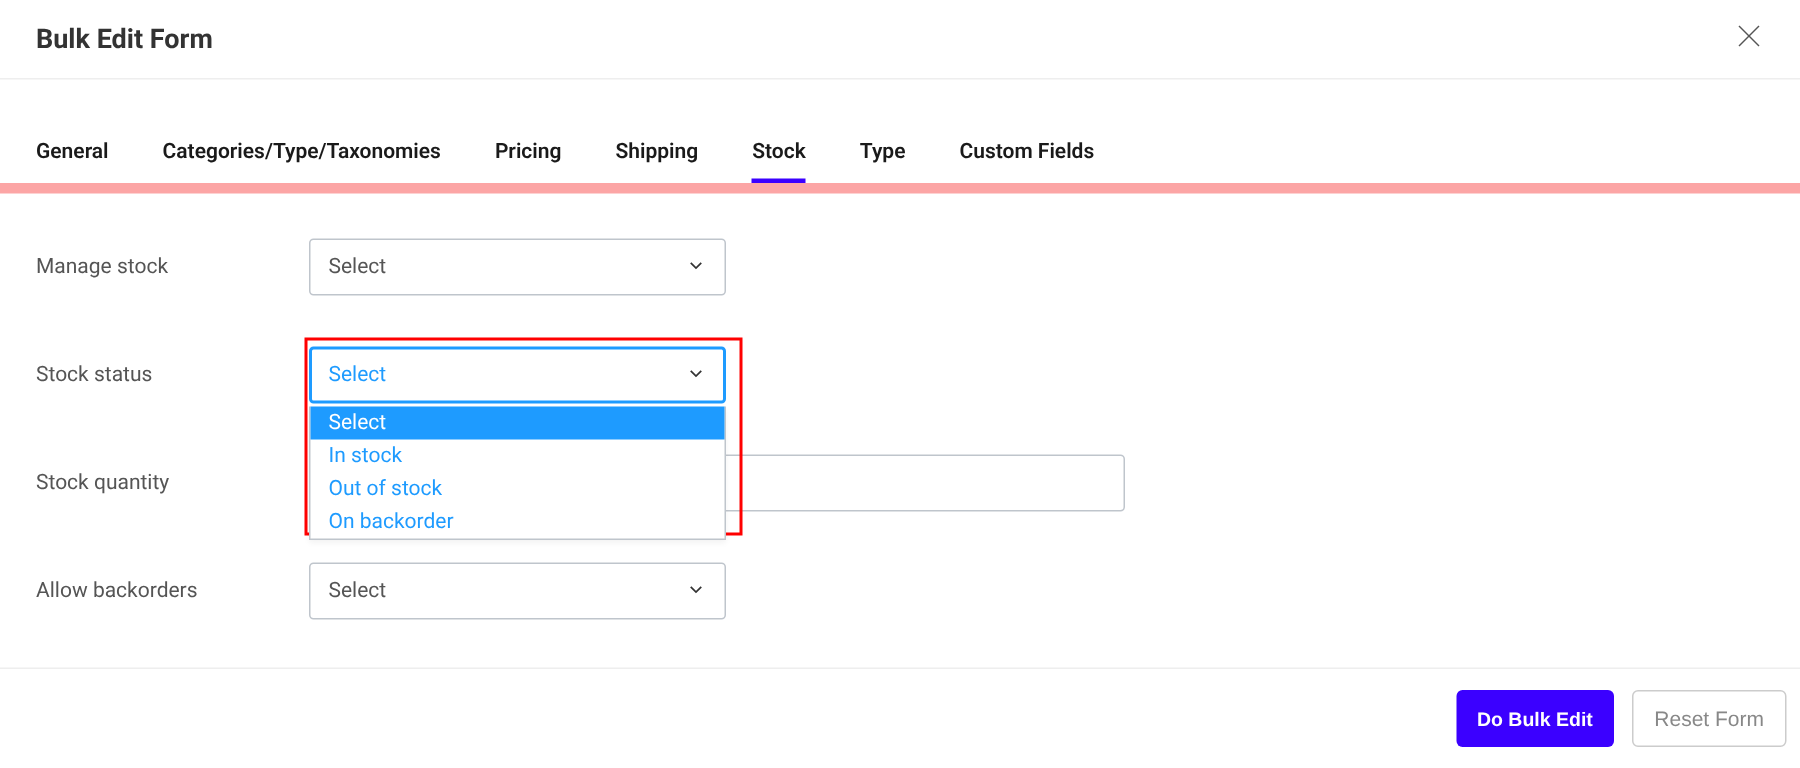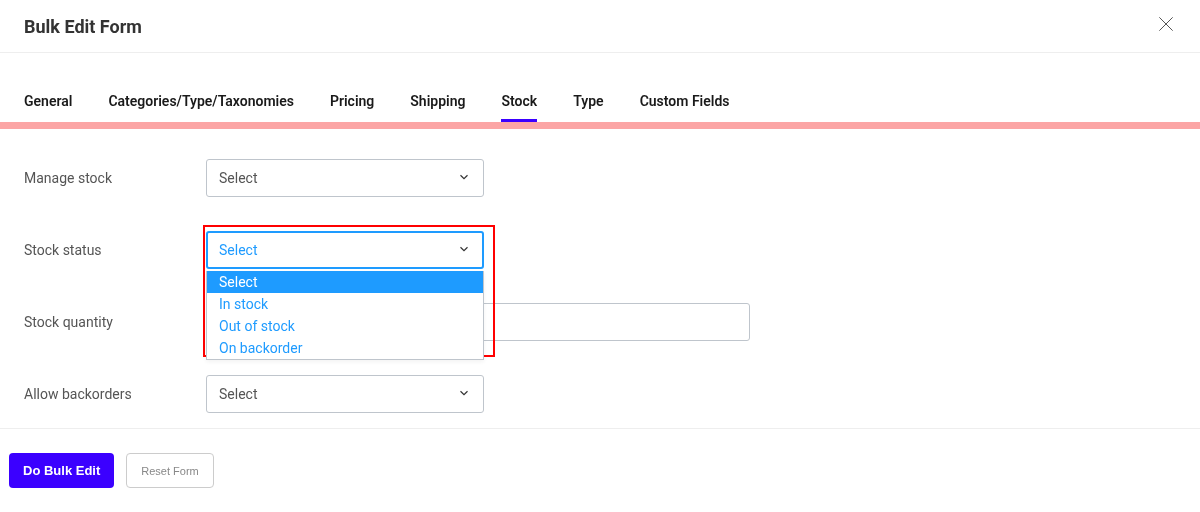--- a/index.html
+++ b/index.html
@@ -19,23 +19,23 @@
     .select-box .chev { color: #555; }
     .select-box.open { border: 2px solid #1e9bff; padding: 0 11px; }
     .select-box.open .sel-text { color: #1e9bff; }
     .text-input { width: 544px; height: 38px; border: 1px solid #bfc5cc; border-radius: 3px; padding: 0 12px; font-size: 14px; background: #fff; }
     .chev svg { width: 14px; height: 14px; stroke: #333; stroke-width: 2; fill: none; }
     .dropdown { position: absolute; left: 0; top: 40px; width: 278px; border: 1px solid #bfc5cc; border-top: none; background: #fff; z-index: 5; box-shadow: 0 2px 4px rgba(0,0,0,0.05); }
     .dropdown-item { padding: 3px 12px; font-size: 14px; color: #1e9bff; cursor: pointer; }
     .dropdown-item.selected { background: #1e9bff; color: #fff; }
     .highlight-box { position: absolute; border: 2px solid #ff0000; pointer-events: none; }
     .stock-status-wrap { position: relative; width: 278px; }
-    .footer { position: absolute; bottom: 0; left: 0; right: 0; padding: 24px 9px; border-top: 1px solid #eee; display: flex; gap: 12px; }
+    .footer { position: absolute; bottom: 0; left: 0; right: 0; padding: 14px 9px; border-top: 1px solid #eee; display: flex; gap: 12px; justify-content: flex-end; }
     .btn-primary { background: #3b00ff; color: #fff; border: none; border-radius: 4px; padding: 10px 14px; font-size: 13px; font-weight: 600; cursor: pointer; }
-    .btn-secondary { background: #fff; color: #888; border: 1px solid #ccc; border-radius: 4px; padding: 10px 14px; font-size: 11px; font-weight: 500; cursor: pointer; }
+    .btn-secondary { background: #fff; color: #888; border: 1px solid #ccc; border-radius: 4px; padding: 10px 14px; font-size: 14px; font-weight: 500; cursor: pointer; }
   </style>
 </head>
 <body>
 
 <div class="header">
   <div class="title">Bulk Edit Form</div>
   <div class="close-icon">
     <svg viewBox="0 0 24 24">
         <line x1="4" y1="4" x2="20" y2="20"></line>
         <line x1="20" y1="4" x2="4" y2="20"></line>

